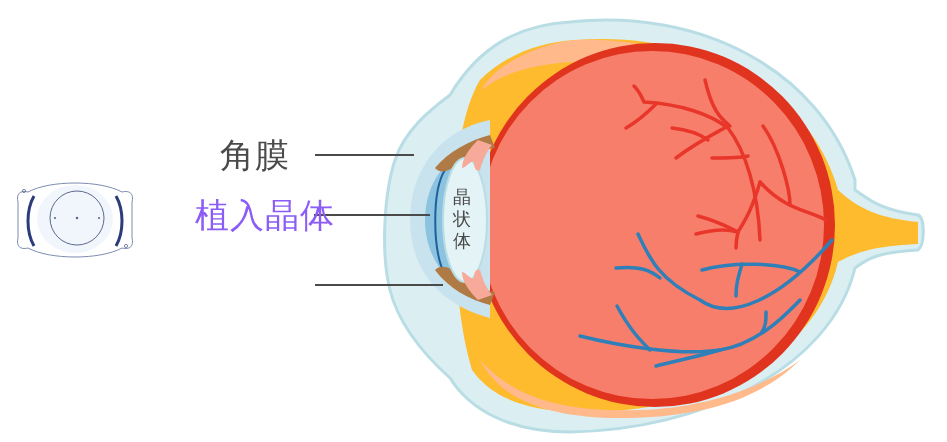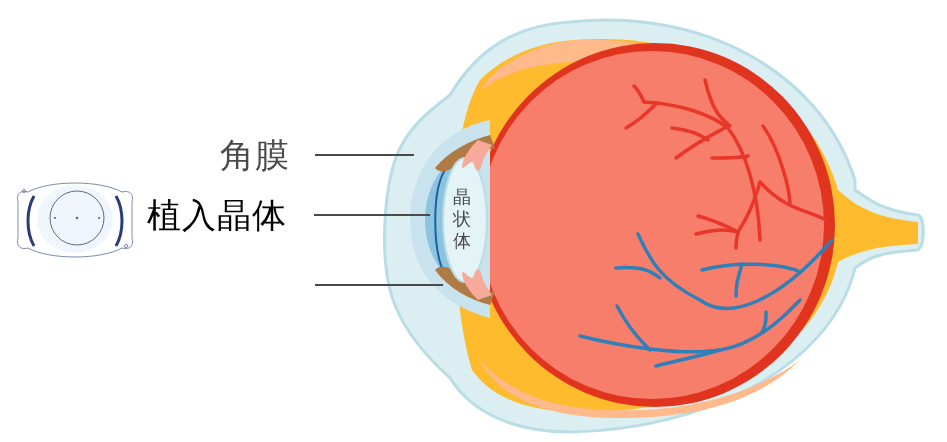--- a/index.html
+++ b/index.html
@@ -1,20 +1,20 @@
 <!DOCTYPE html>
 <html><head>
   <meta charset="utf-8">
   <style>
     html, body { margin: 0; padding: 0; background: #ffffff; }
     body { width: 947px; height: 442px; position: relative; overflow: hidden; font-family: "DejaVu Sans", sans-serif; }
     .stage { position: absolute; left: 0; top: 0; width: 947px; height: 442px; }
     .label { position: absolute; font-size: 34px; line-height: 40px; letter-spacing: 1px; white-space: nowrap; }
     .label.gray { color: #4a4a4a; }
-    .label.blue { color: #000000; }
+    .label.blue { color: #8b5cf6; margin-left: 48px; }
     .lens-label { position: absolute; left: 449px; top: 186px; width: 26px; font-size: 18px; line-height: 22px; color: #4a4a4a; text-align: center; }
     .lens-label span { display: block; }
   </style>
 </head>
 <body>
 
 <div class="stage">
   <svg width="947" height="442" viewBox="0 0 947 442" style="position:absolute;left:0;top:0;">
 
     <g>

